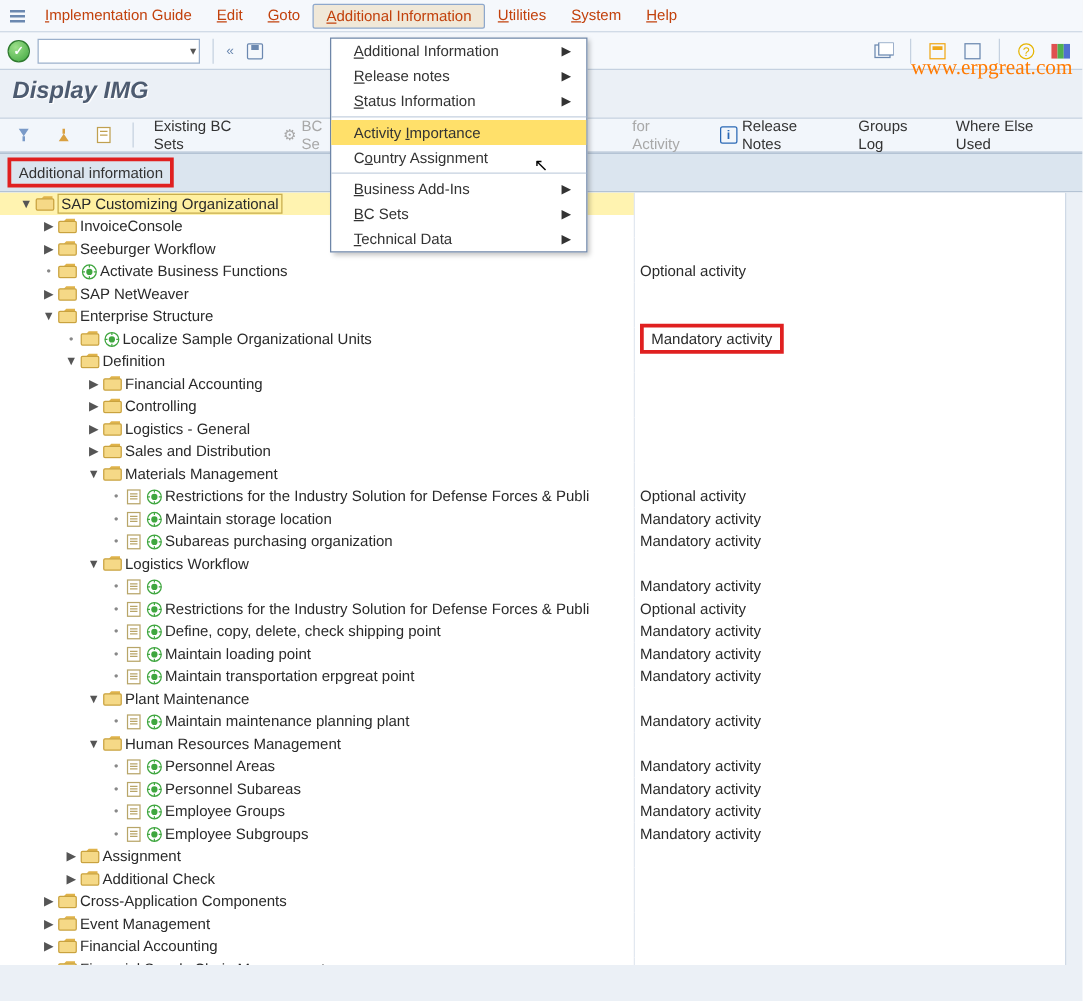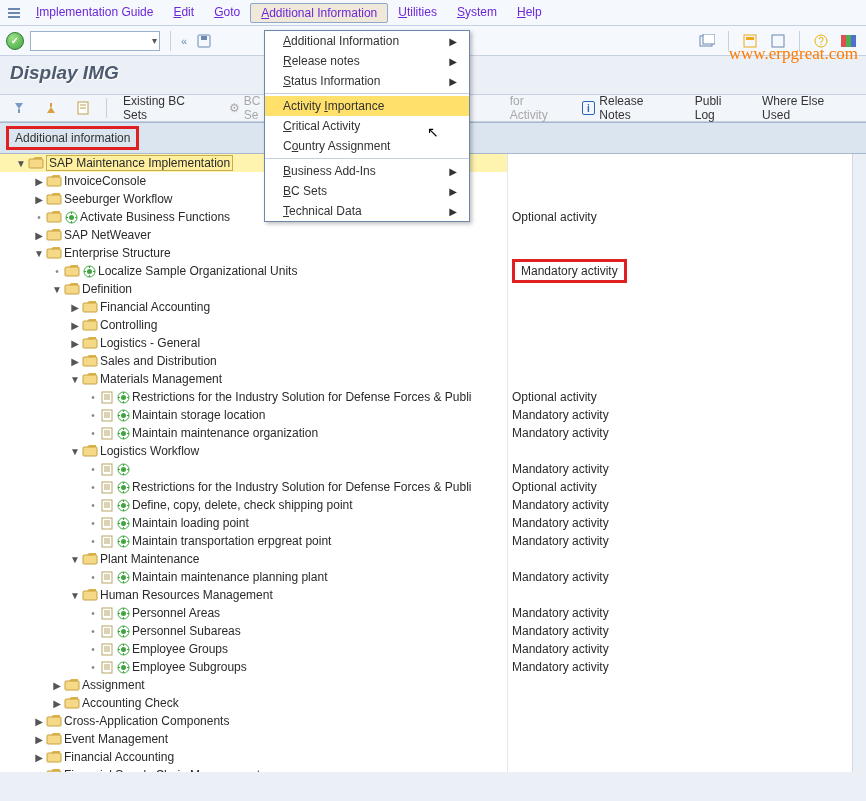--- a/index.html
+++ b/index.html
@@ -18,21 +18,21 @@
     align-items: center;
     height: 26px;
     background: #f5f8fc;
     border-bottom: 1px solid #c5d1e0;
     padding: 0 4px;
     gap: 2px;
   }
   .menu-ico { width: 20px; height: 20px; display:inline-flex; align-items:center; justify-content:center; }
   .menu-item {
     padding: 2px 10px;
-    color: #6d28d9;
+    color: #c2410c;
     cursor: default;
   }
   .menu-item.selected {
     border: 1px solid #8ea8cc;
     background: #f0e8d8;
     border-radius: 2px;
   }
   .menu-item u { text-decoration: underline; }
   .toolbar1 {
     display: flex;
@@ -194,23 +194,20 @@
     </div>
     <div class="mi">
       <span><u>S</u>tatus Information</span>
       <span class="sub-arrow">▶</span>
     </div>
     <div class="sep"></div>
     <div class="mi hover">
       <span>Activity <u>I</u>mportance</span>
     </div>
     <div class="mi">
-      <span><u>C</u>ritical Activity</span>
-    </div>
-    <div class="mi">
       <span>C<u>o</u>untry Assignment</span>
     </div>
     <div class="sep"></div>
     <div class="mi">
       <span><u>B</u>usiness Add-Ins</span>
       <span class="sub-arrow">▶</span>
     </div>
     <div class="mi">
       <span><u>B</u>C Sets</span>
       <span class="sub-arrow">▶</span>
@@ -251,21 +248,21 @@
   <span class="tbtn ghost">
       <span class="ic">⚙</span>
       <span>BC Se</span>
     </span>
   <span style="flex:0 0 208px"></span>
   <span class="tbtn ghost">for Activity</span>
   <span class="tbtn">
       <span class="info-ic">i</span>
       <span>Release Notes</span>
     </span>
-  <span class="tbtn">Publi Log</span>
+  <span class="tbtn">Groups Log</span>
   <span class="tbtn">Where Else Used</span>
 </div>
 
 <div class="grid-header">
   <div class="col-info">
     <span class="red-box">Additional information</span>
   </div>
 </div>
 
 <div class="tree" id="tree">
@@ -273,21 +270,21 @@
 <div class="row hl">
       <div class="cell1">
         <span class="indent" style="width: 14px;"></span>
         <span class="exp">▼</span>
         <span class="ico-folder">
           <svg width="16" height="13">
             <path d="M1 3 L5 3 L7 1 L14 1 L14 3 L1 3 Z" fill="#e0b34a"></path>
             <rect x="1" y="3" width="14" height="9" rx="1" fill="#f5d987" stroke="#c9a23e"></rect>
           </svg>
         </span>
-        <span class="sel-node">SAP Maintenance Implementation</span>
+        <span class="sel-node">SAP Customizing Organizational</span>
       </div>
       <div class="cell2"></div>
     </div>
     <div class="row">
       <div class="cell1">
         <span class="indent" style="width: 32px;"></span>
         <span class="exp">▶</span>
         <span class="ico-folder">
           <svg width="16" height="13">
             <path d="M1 3 L5 3 L7 1 L14 1 L14 3 L1 3 Z" fill="#e0b34a"></path>
@@ -532,21 +529,21 @@
             <line x1="3" y1="8" x2="9" y2="8" stroke="#b8a568"></line>
           </svg>
         </span>
         <span class="ico-exec">
           <svg width="13" height="13">
             <circle cx="6.5" cy="6.5" r="5.5" fill="#fff" stroke="#3fa63f"></circle>
             <circle cx="6.5" cy="6.5" r="2.5" fill="#3fa63f"></circle>
             <path d="M6.5 1 L6.5 3 M6.5 10 L6.5 12 M1 6.5 L3 6.5 M10 6.5 L12 6.5" stroke="#3fa63f"></path>
           </svg>
         </span>
-        <span>Maintain maintenance organization</span>
+        <span>Subareas purchasing organization</span>
       </div>
       <div class="cell2">
         <span>Mandatory activity</span>
       </div>
     </div>
     <div class="row">
       <div class="cell1">
         <span class="indent" style="width: 68px;"></span>
         <span class="exp">▼</span>
         <span class="ico-folder">
@@ -853,21 +850,21 @@
     <div class="row">
       <div class="cell1">
         <span class="indent" style="width: 50px;"></span>
         <span class="exp">▶</span>
         <span class="ico-folder">
           <svg width="16" height="13">
             <path d="M1 3 L5 3 L7 1 L14 1 L14 3 L1 3 Z" fill="#e0b34a"></path>
             <rect x="1" y="3" width="14" height="9" rx="1" fill="#f5d987" stroke="#c9a23e"></rect>
           </svg>
         </span>
-        <span>Accounting Check</span>
+        <span>Additional Check</span>
       </div>
       <div class="cell2"></div>
     </div>
     <div class="row">
       <div class="cell1">
         <span class="indent" style="width: 32px;"></span>
         <span class="exp">▶</span>
         <span class="ico-folder">
           <svg width="16" height="13">
             <path d="M1 3 L5 3 L7 1 L14 1 L14 3 L1 3 Z" fill="#e0b34a"></path>

